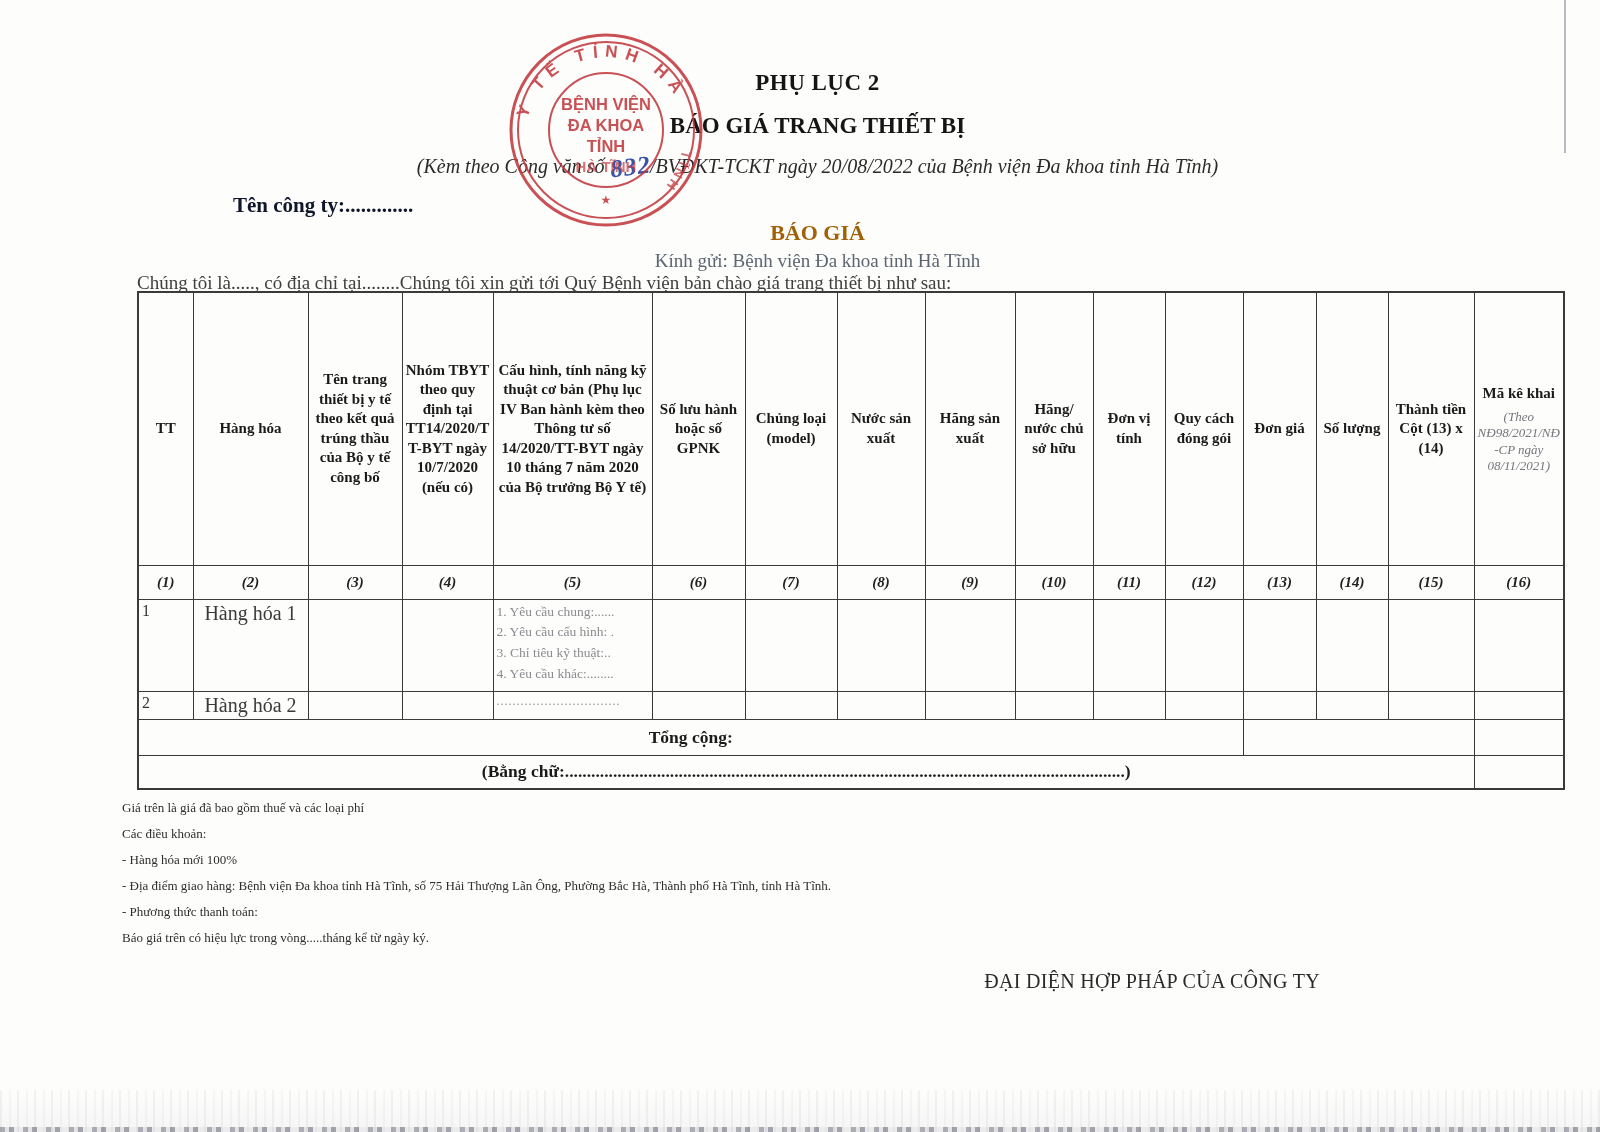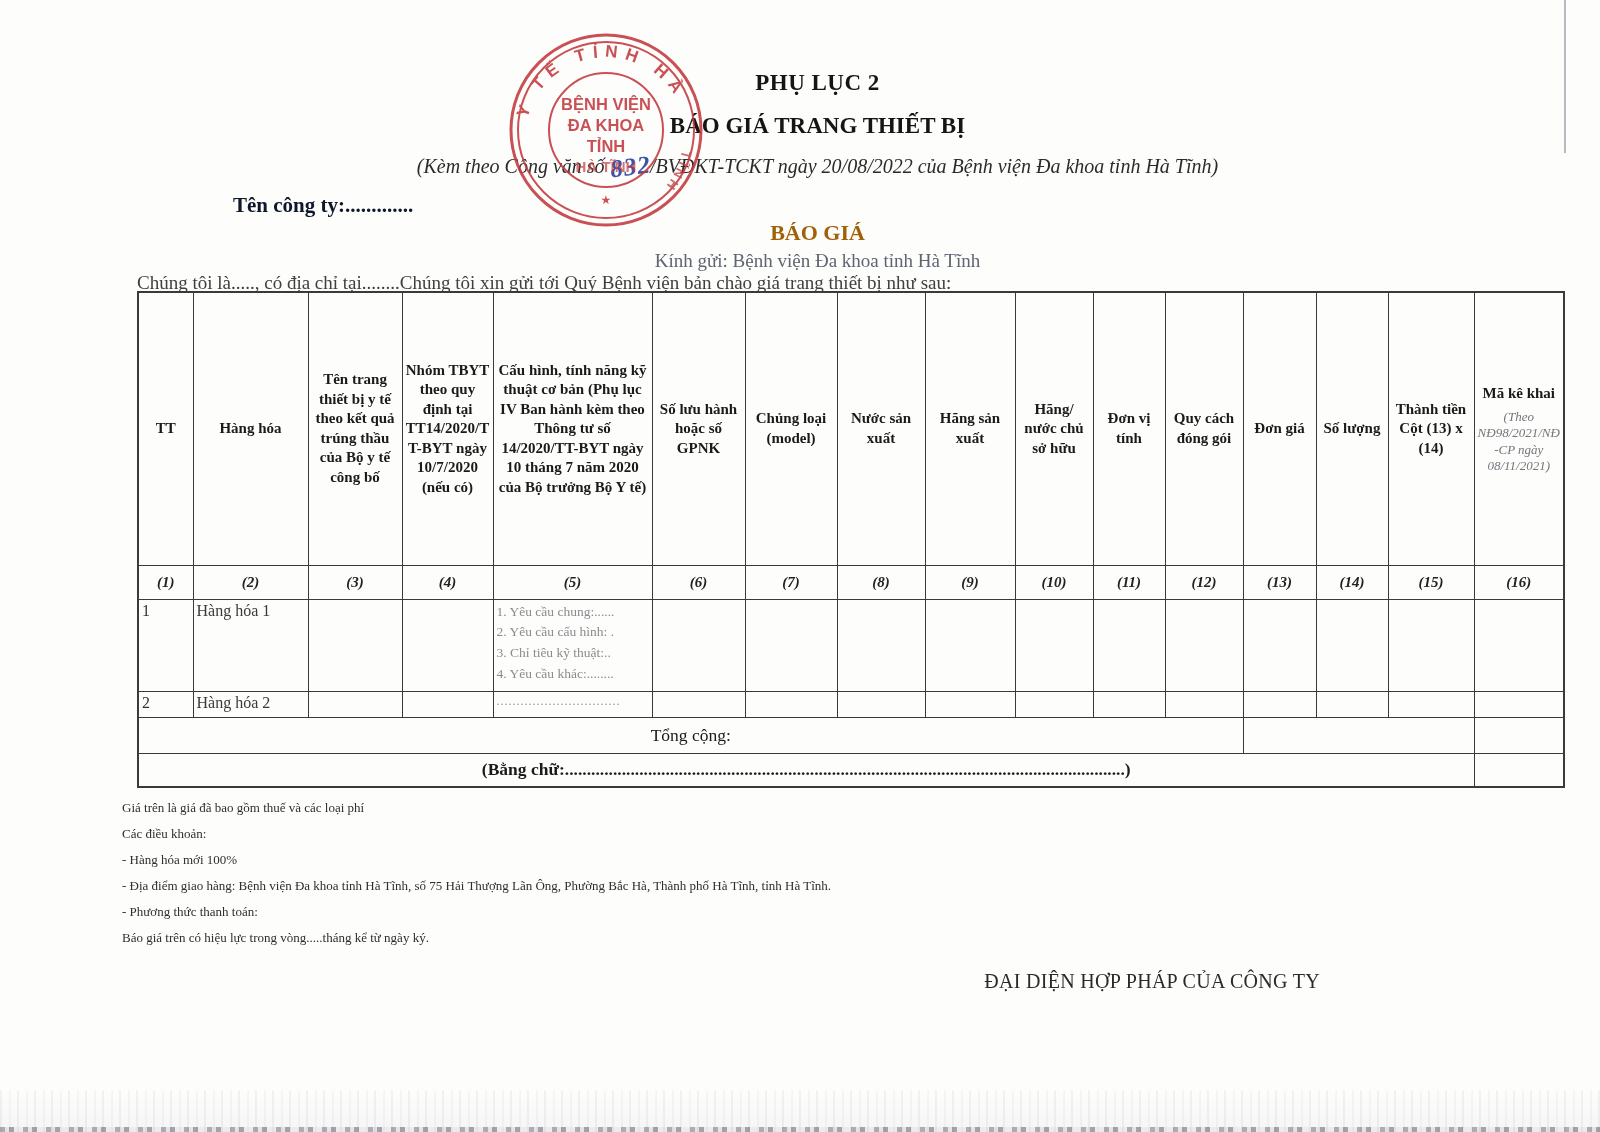--- a/index.html
+++ b/index.html
@@ -29,24 +29,24 @@
   table.quote{
     position:absolute;left:137px;top:291px;width:1426px;
     border-collapse:collapse;table-layout:fixed;z-index:1;
   }
   table.quote td,table.quote th{border:1px solid #3a3a3a;padding:2px 3px;overflow:hidden;}
   table.quote{border:2px solid #3a3a3a;}
   th.hcell{font-size:15px;font-weight:bold;text-align:center;vertical-align:middle;line-height:1.3;color:#1a1a1a;word-break:break-word;}
   .hnote{display:block;font-weight:normal;font-style:italic;font-size:13px;color:#75757c;margin-top:6px;line-height:1.25;}
   td.numcell{font-size:15px;font-style:italic;font-weight:bold;text-align:center;vertical-align:middle;color:#222;}
   td.ttcell{font-size:16px;vertical-align:top;padding-left:8px;color:#333;}
-  td.goodcell{font-size:16px;vertical-align:top;padding-left:8px;color:#3a3a3a;}
+  td.goodcell{font-size:20px;vertical-align:top;padding-left:8px;color:#3a3a3a;text-align:center;}
   td.speccell{font-size:13.5px;color:#8b8b90;vertical-align:top;padding-left:7px;line-height:1.55;white-space:pre-line;}
   td.dotscell{font-size:12px;color:#8b8b90;vertical-align:top;padding-left:7px;letter-spacing:1px;}
-  td.totalcell{font-size:17.5px;font-weight:normal;text-align:center;vertical-align:middle;color:#1a1a1a;}
+  td.totalcell{font-size:17.5px;font-weight:bold;text-align:center;vertical-align:middle;color:#1a1a1a;}
   td.wordscell{font-size:17.5px;font-weight:bold;text-align:center;vertical-align:middle;color:#1a1a1a;}
   
   .terms{position:absolute;left:122px;top:795px;font-size:13px;color:#2e2e2e;line-height:26px;z-index:1;}
   .signature{position:absolute;left:920px;top:970px;width:400px;text-align:right;font-size:20px;color:#2a2a2a;letter-spacing:.3px;}
   
   .bottom-band{
     position:absolute;left:0;bottom:0;width:1600px;height:42px;
     background:
       repeating-linear-gradient(90deg, rgba(110,110,128,.08) 0 2px, transparent 2px 9px, rgba(110,110,128,.05) 9px 11px, transparent 11px 17px),
       linear-gradient(to bottom, transparent 0%, rgba(120,120,138,.06) 100%);

